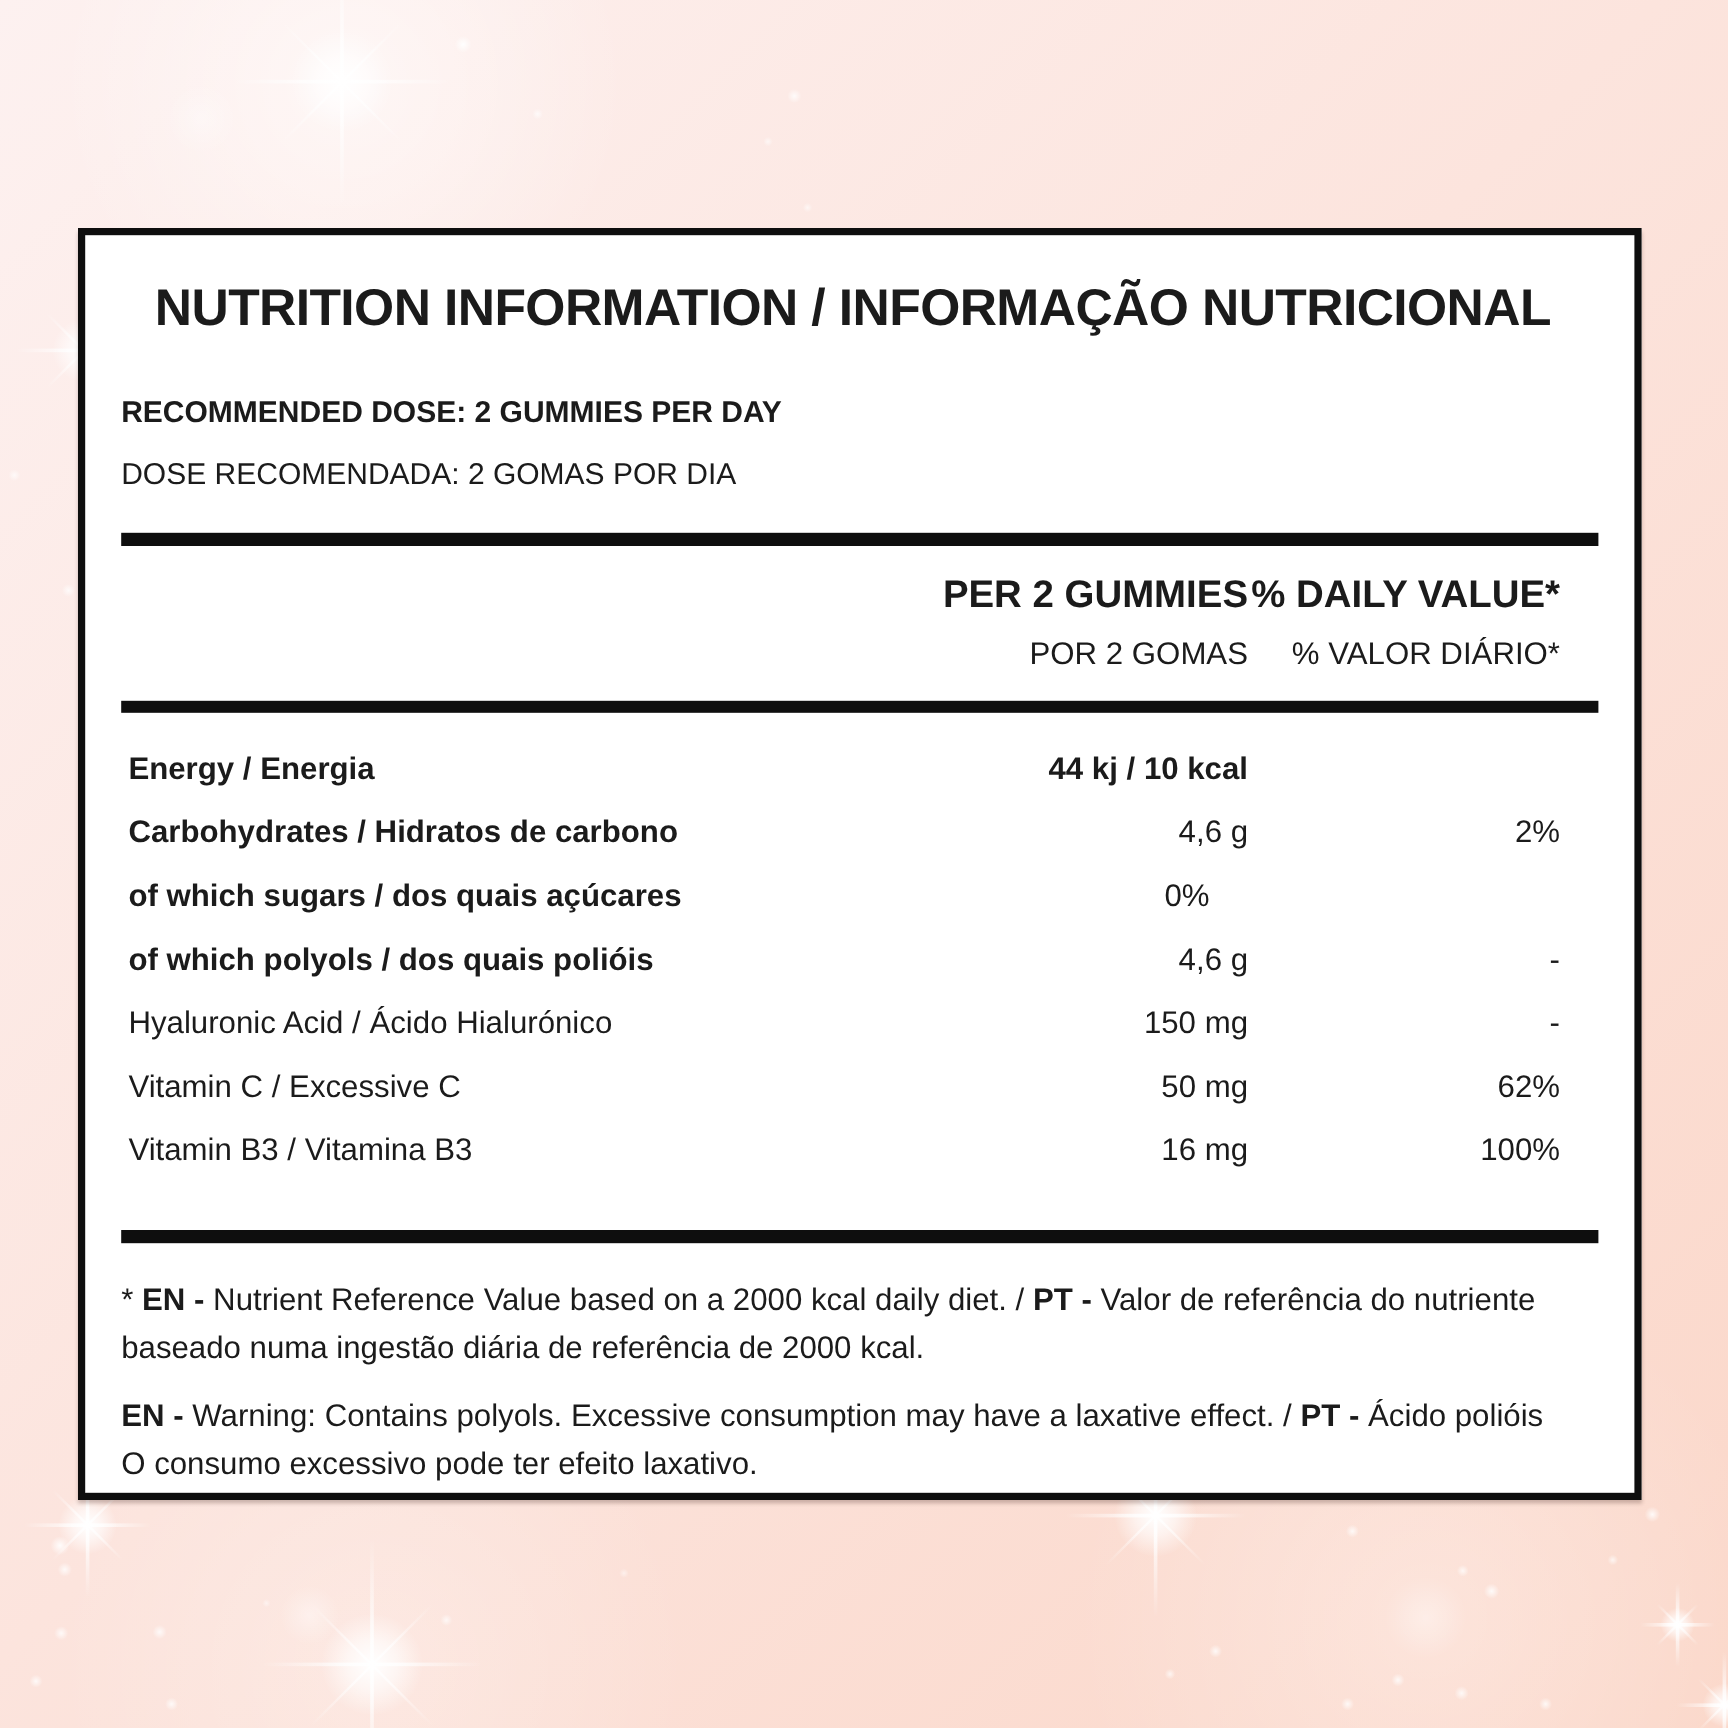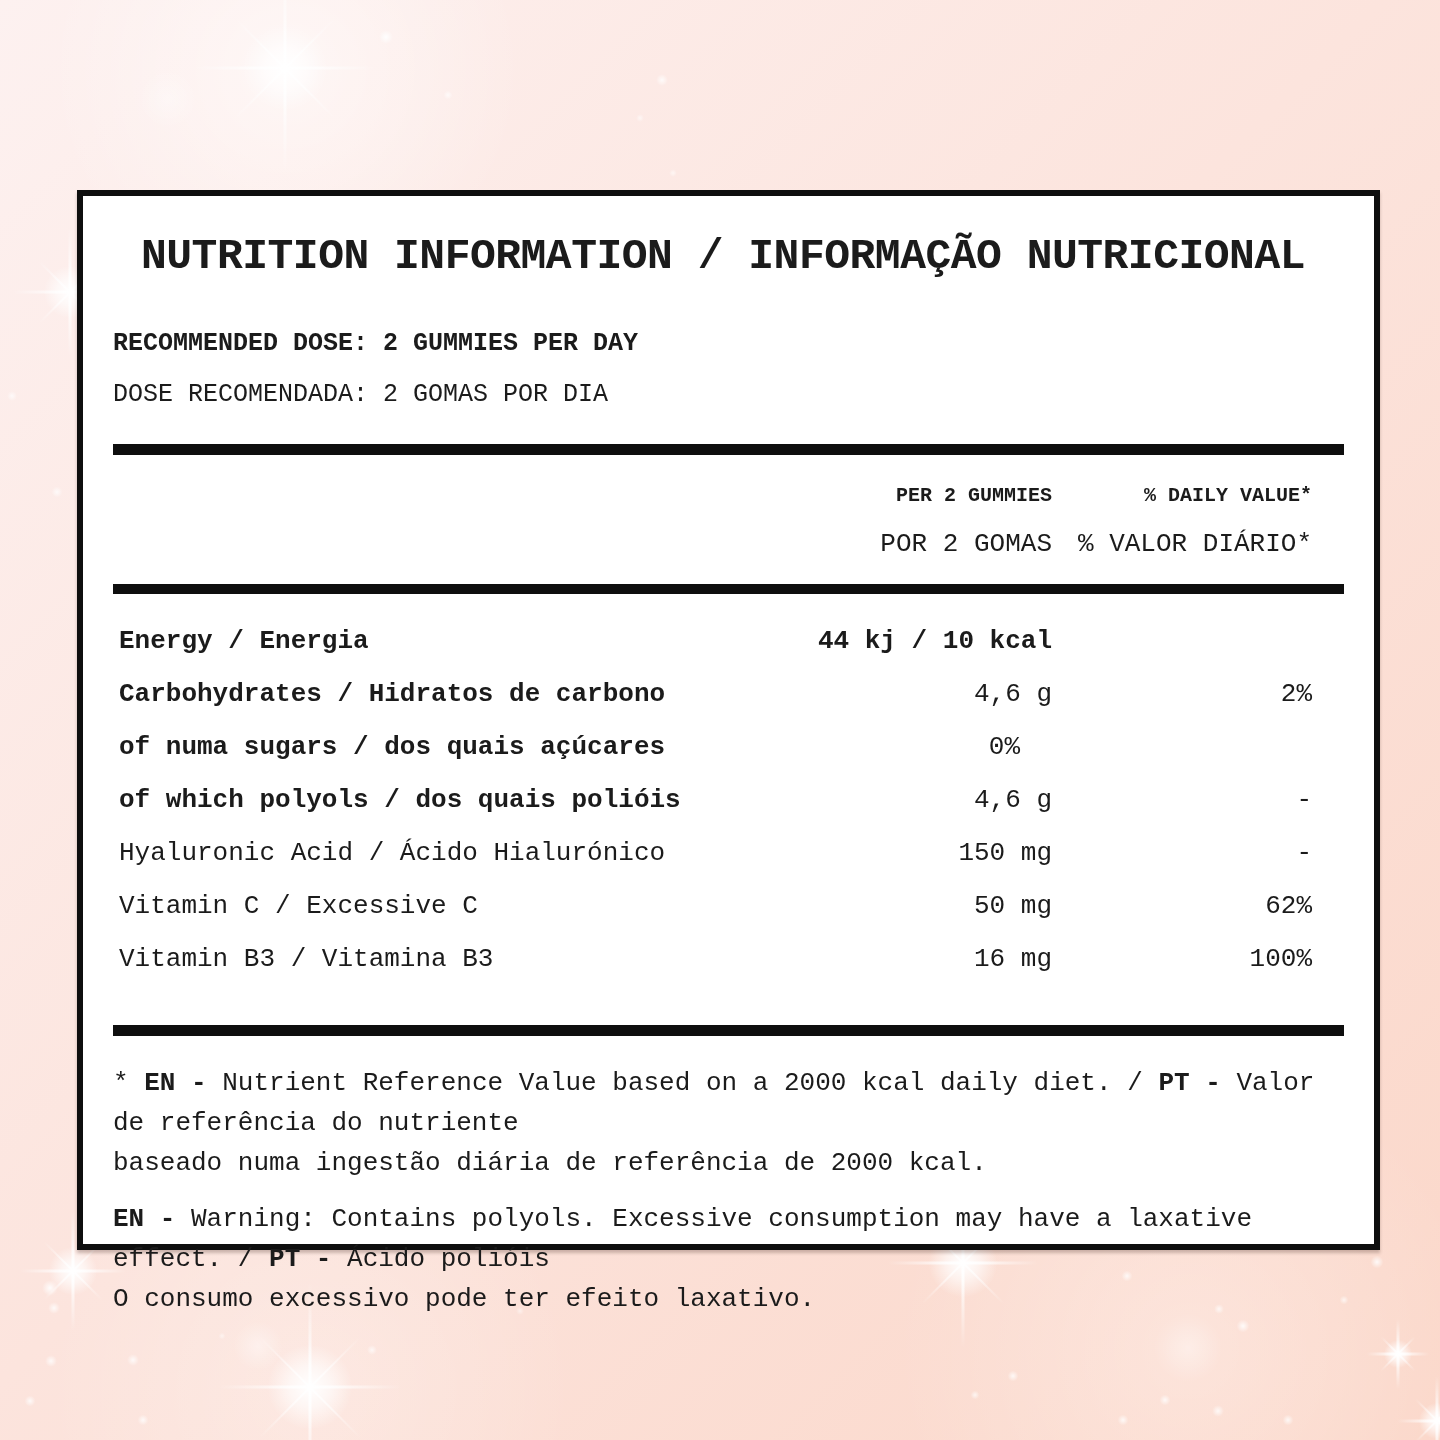--- a/index.html
+++ b/index.html
@@ -37,44 +37,43 @@
   .star .rd1{transform:translateX(-50%) rotate(45deg);}
   .star .rd2{transform:translateX(-50%) rotate(-45deg);}
   .star .core{left:50%;top:50%;width:40%;height:40%;transform:translate(-50%,-50%);border-radius:50%;
     background:radial-gradient(circle,#fff 0%,rgba(255,255,255,.6) 35%,rgba(255,255,255,0) 72%);}
   .dot{position:absolute;border-radius:50%;transform:translate(-50%,-50%);
     background:radial-gradient(circle,#fff 0%,rgba(255,255,255,0) 70%);}
 
   
   .panel{
     position:absolute;z-index:2;
-    left:77px;top:190px;width:1303px;height:1060px;
+    left:65px;top:190px;width:1303px;height:1060px;
     background:var(--panel-bg);
     border:6px solid var(--panel-border);
     box-shadow:0 3px 3px rgba(60,30,25,.25);
-    font-family:Liberation Mono, monospace;
   }
   .content{padding:0 30px;}
 
   .title{
     margin:36px 0 0 28px;
     font-size:43px;font-weight:700;letter-spacing:-.5px;line-height:50px;
   }
   .dose-en{margin-top:46px;font-size:25px;font-weight:700;line-height:32px;}
   .dose-pt{margin-top:19px;font-size:25px;line-height:32px;}
 
   .bar{height:11px;background:var(--bar);}
   .bar-1{margin-top:33px;}
   .bar-2{margin-top:23px;height:10px;}
   .bar-3{margin-top:40px;}
 
   .thead{display:grid;grid-template-columns:1fr 330px 292px;margin-top:24px;}
   .thead .col-amount{text-align:right;}
   .thead .col-percent{text-align:right;padding-right:32px;}
-  .thead .h1{font-size:20px;font-weight:700;line-height:33px;}
+  .thead .h1{font-size:32px;font-weight:700;line-height:33px;}
   .thead .h2{font-size:26px;line-height:33px;margin-top:16px;}
 
   .tbody{margin-top:20px;}
   .trow{display:grid;grid-template-columns:1fr 330px 292px;height:53px;align-items:center;font-size:26px;}
   .trow .label{padding-left:6px;}
   .trow .amount{text-align:right;}
   .trow .percent{text-align:right;padding-right:32px;}
   .trow.bold-row .label{font-weight:700;}
   .trow .amount.b{font-weight:700;}
 
@@ -196,21 +195,21 @@
         <span class="label">Energy / Energia</span>
         <span class="amount b">44 kj / 10 kcal</span>
         <span class="percent"></span>
       </div>
       <div class="trow bold-row">
         <span class="label">Carbohydrates / Hidratos de carbono</span>
         <span class="amount">4,6 g</span>
         <span class="percent">2%</span>
       </div>
       <div class="trow bold-row">
-        <span class="label">of numa sugars / dos quais açúcares</span>
+        <span class="label">of which sugars / dos quais açúcares</span>
         <span class="percent">0%</span>
       </div>
       <div class="trow bold-row">
         <span class="label">of which polyols / dos quais polióis</span>
         <span class="amount">4,6 g</span>
         <span class="percent">-</span>
       </div>
       <div class="trow">
         <span class="label">Hyaluronic Acid / Ácido Hialurónico</span>
         <span class="amount">150 mg</span>

